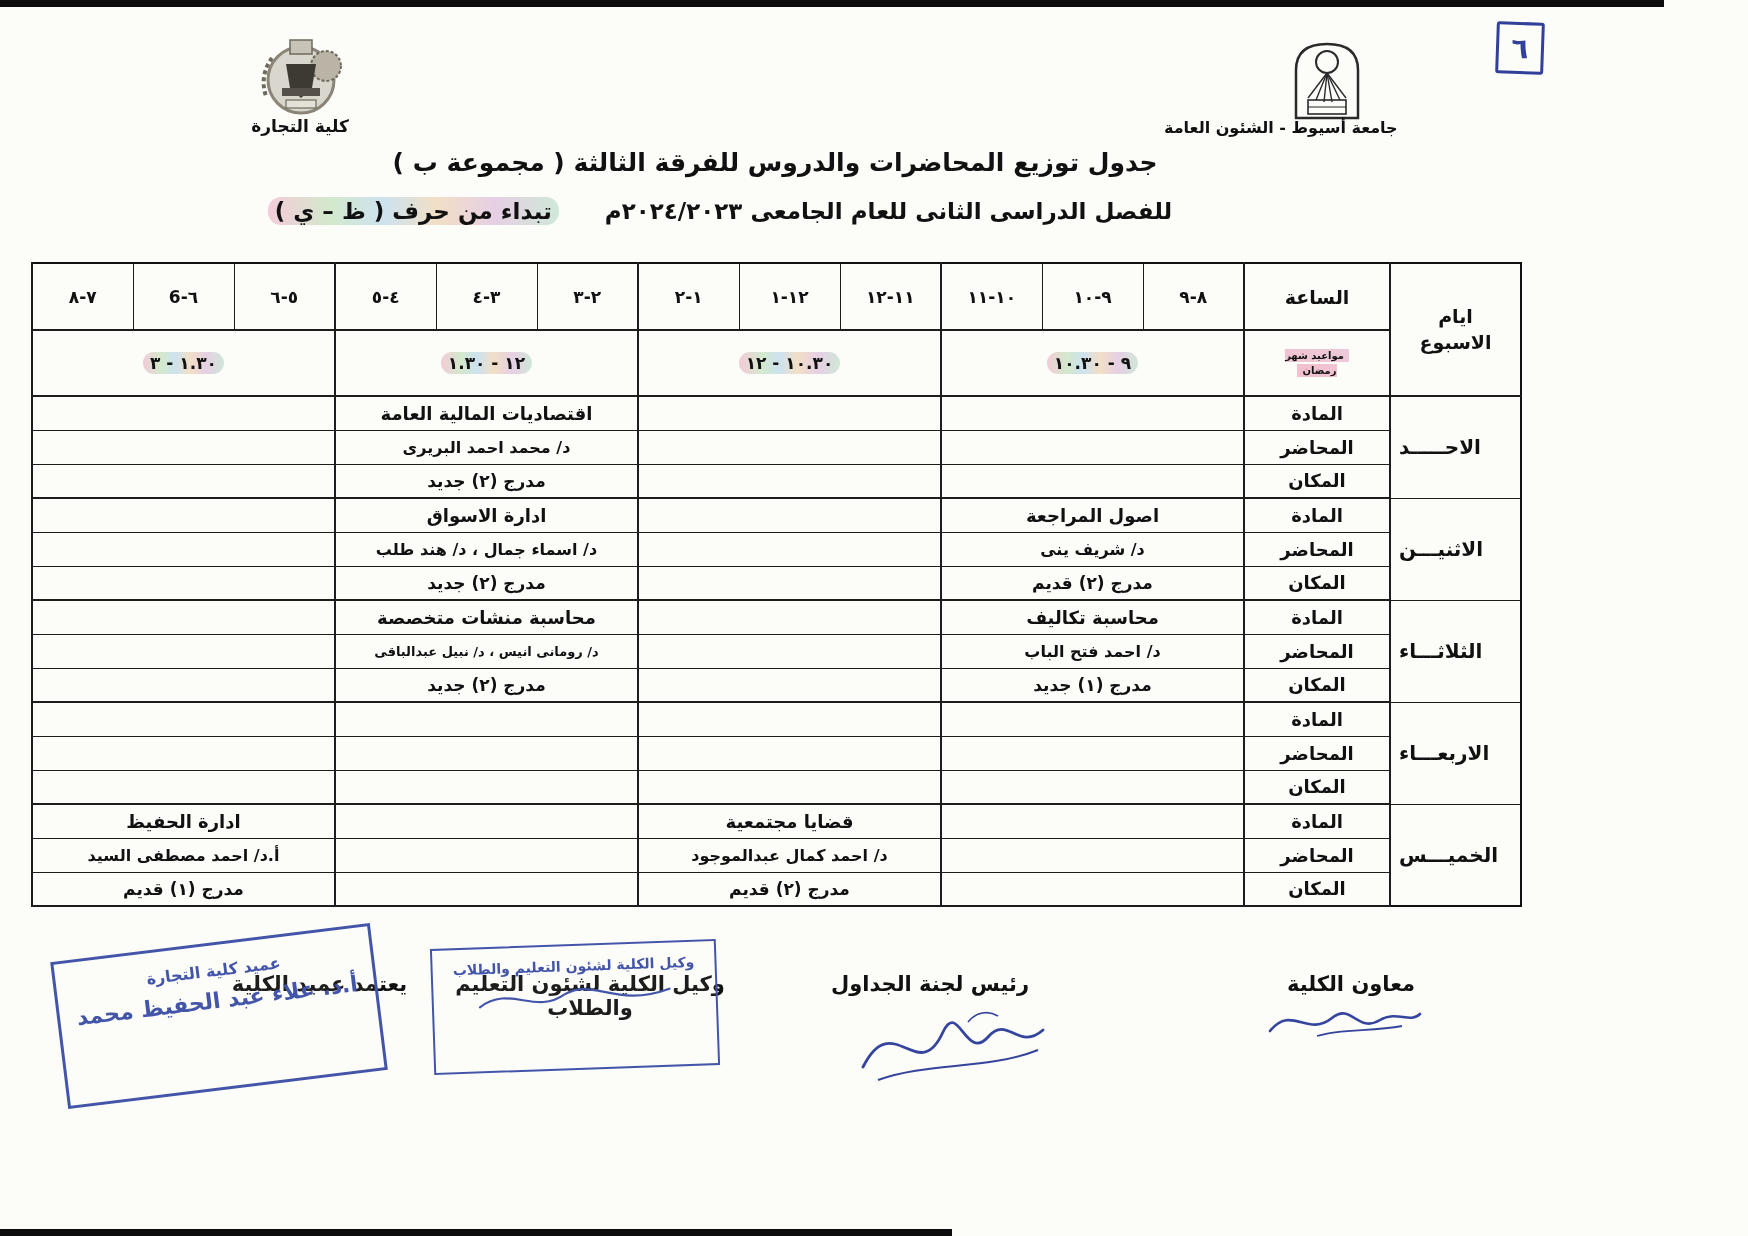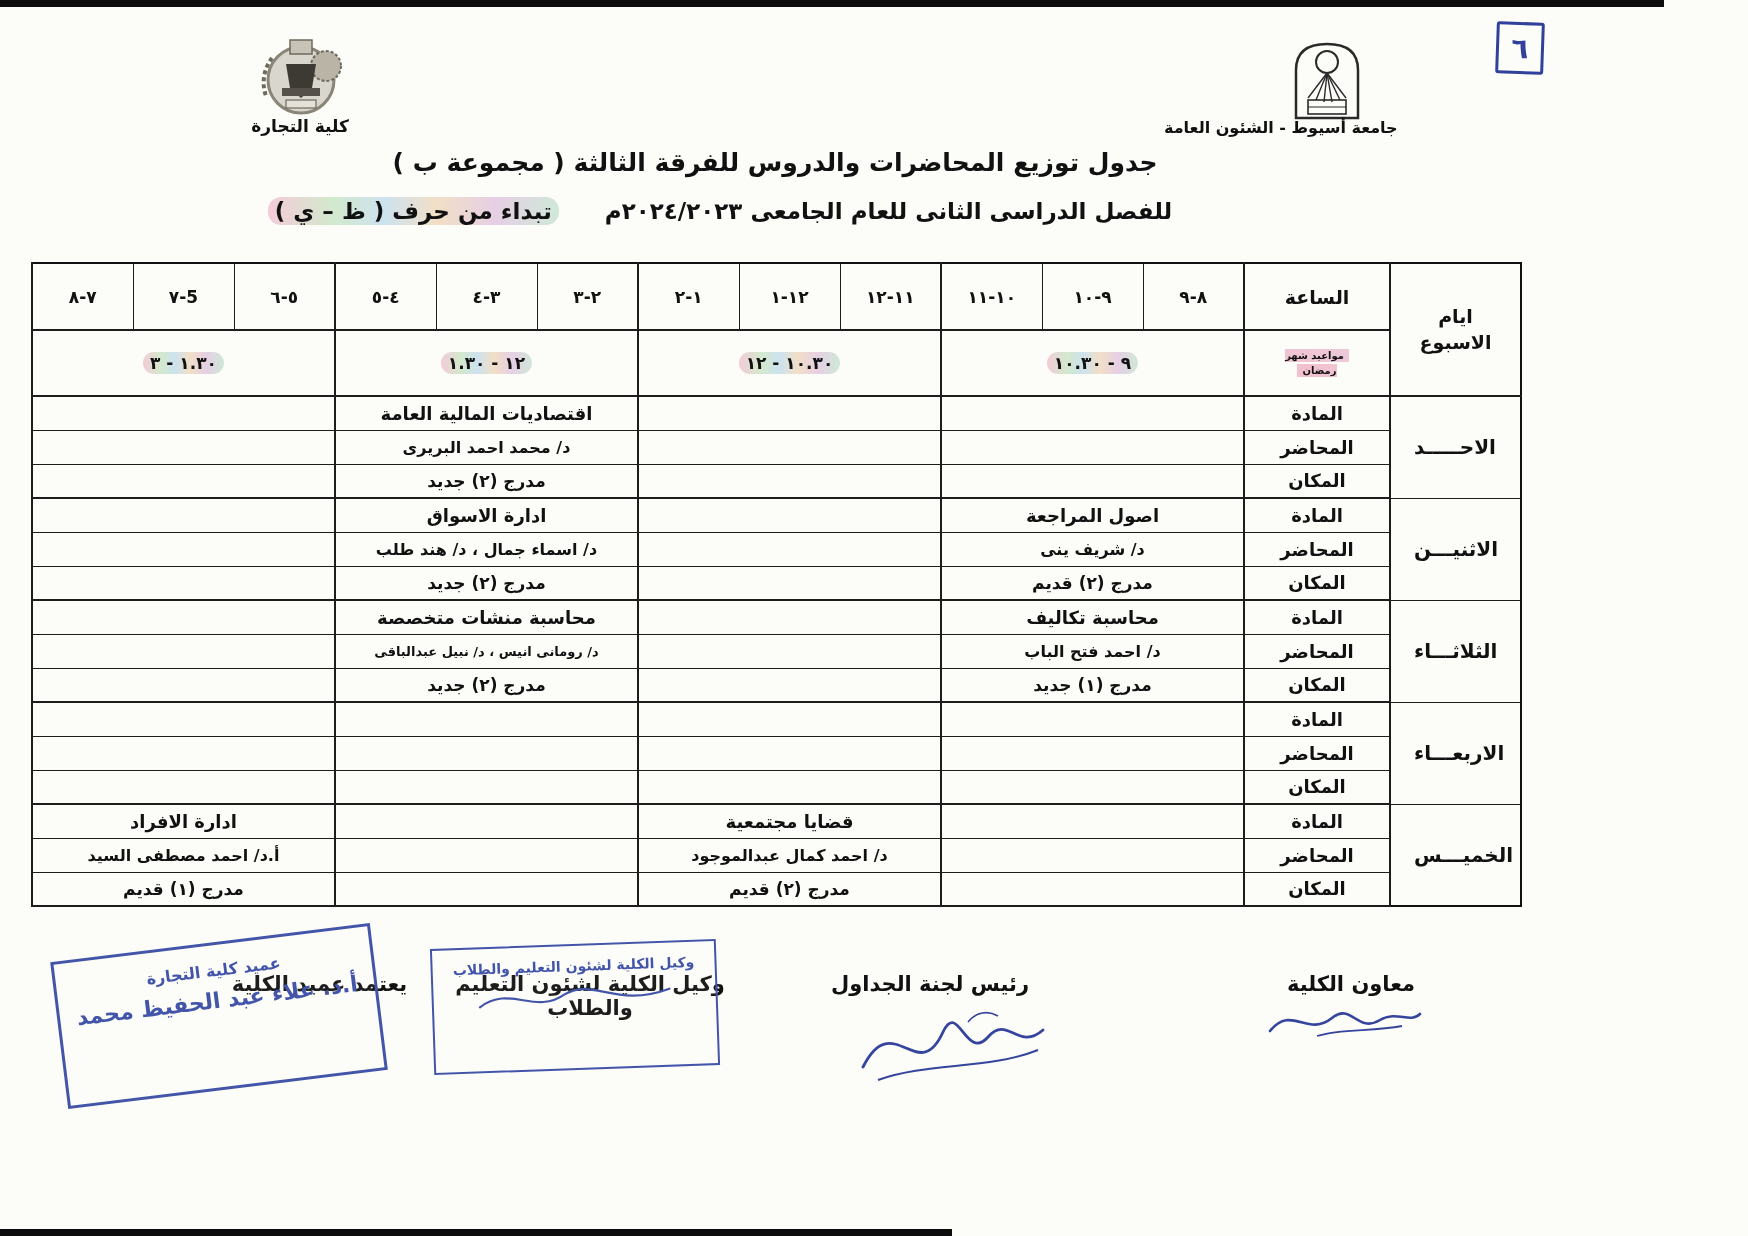--- a/index.html
+++ b/index.html
@@ -32,21 +32,21 @@
      white-space:nowrap;font-weight:bold;padding:0;}
   tr.hdr{height:67px;} tr.ram{height:66px;} tr.body{height:34px;}
   tr.hdr td{border-bottom-width:2.4px;}
   tr.ram td{border-bottom-width:2.4px;}
   tr.last td{border-bottom-width:2.2px;}
   td.t-hdr{font-size:17px;}
   td.bl, td.blk{border-left-width:2.6px;}
   td.hourc{border-left-width:2.6px;font-size:19px;}
   td.dayc{border-left-width:2.6px;}
   td.day-hdr{font-size:19px;line-height:1.35;white-space:normal;padding:0 10px;}
-  td.day-name{font-size:20px;text-align:left;padding-left:23px;}
+  td.day-name{font-size:20px;text-align:left;padding-left:8px;}
   td.ram-lblc{font-size:10px;white-space:normal;line-height:1.5;padding:0 24px;margin-top:19px;}
   td.lblc{font-size:18px;}
   .ram-time{font-size:17px;}
   td.sub{font-size:18px;}
   td.lec{font-size:16px;}
   td.lec.small{font-size:13px;}
   td.plc{font-size:17px;border-radius:7px;}
   
   .sig-title{top:972px;text-align:center;font-size:21px;font-weight:bold;}
   #t-assistant{left:1276px;width:150px;}
@@ -137,21 +137,21 @@
         <td class="t-hdr">٨-٩</td>
         <td class="t-hdr">٩-١٠</td>
         <td class="t-hdr bl">١٠-١١</td>
         <td class="t-hdr">١١-١٢</td>
         <td class="t-hdr">١٢-١</td>
         <td class="t-hdr bl">١-٢</td>
         <td class="t-hdr">٢-٣</td>
         <td class="t-hdr">٣-٤</td>
         <td class="t-hdr bl">٤-٥</td>
         <td class="t-hdr">٥-٦</td>
-        <td class="t-hdr">5-٧</td>
+        <td class="t-hdr">٦-6</td>
         <td class="t-hdr bl">٧-٨</td>
       </tr>
 
       <tr class="ram">
         <td class="hourc ram-lblc">
           <span class="hl-pink">مواعيد شهر رمضان</span>
         </td>
         <td class="blk" colspan="3">
           <span class="hl ram-time">٩ - ١٠.٣٠</span></td>
         <td class="blk" colspan="3">
@@ -253,21 +253,21 @@
         <td class="blk plc" colspan="3"></td>
         <td class="blk plc" colspan="3"></td>
       </tr>
 
       <tr class="body">
         <td class="dayc day-name" rowspan="3">الخميـــس</td>
         <td class="hourc lblc">المادة</td>
         <td class="blk sub" colspan="3"></td>
         <td class="blk sub" colspan="3">قضايا مجتمعية</td>
         <td class="blk sub" colspan="3"></td>
-        <td class="blk sub" colspan="3">ادارة الافراد</td>
+        <td class="blk sub" colspan="3">ادارة الحفيظ</td>
       </tr>
       <tr class="body">
         <td class="hourc lblc">المحاضر</td>
         <td class="blk lec" colspan="3"></td>
         <td class="blk lec" colspan="3">د/ احمد كمال عبدالموجود</td>
         <td class="blk lec" colspan="3"></td>
         <td class="blk lec" colspan="3">أ.د/ احمد مصطفى السيد</td>
       </tr>
       <tr class="body last">
         <td class="hourc lblc">المكان</td>

